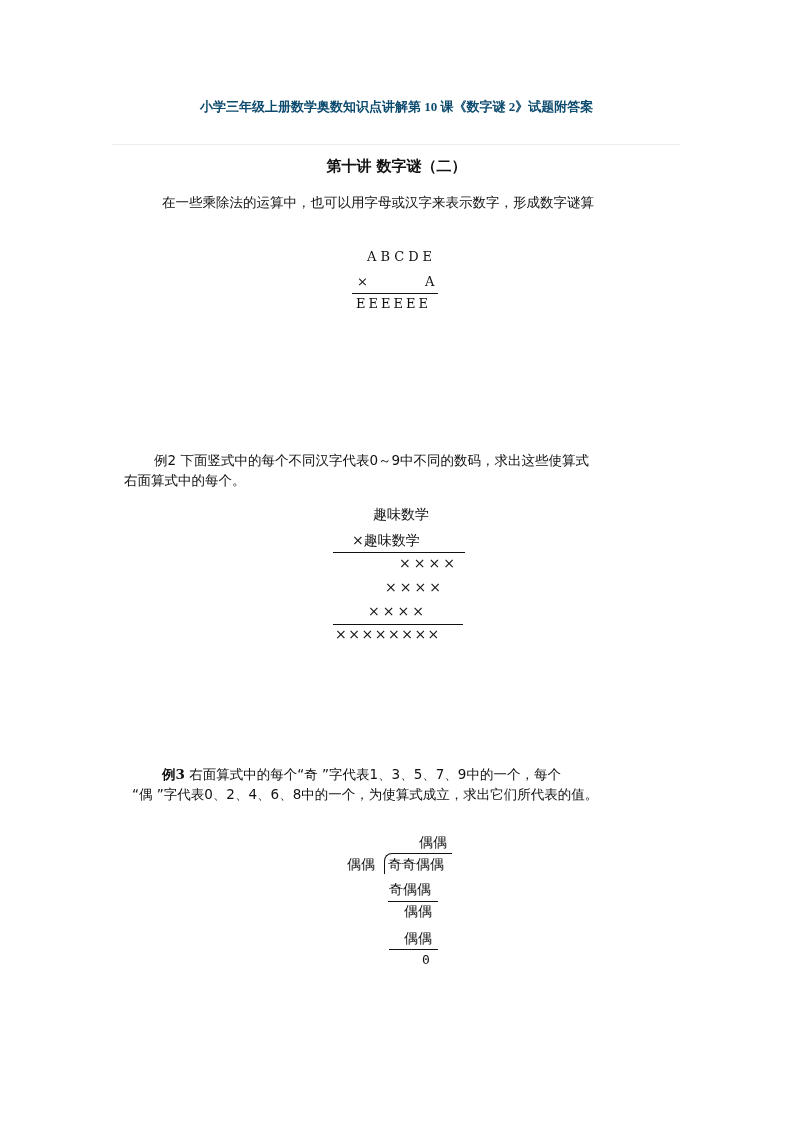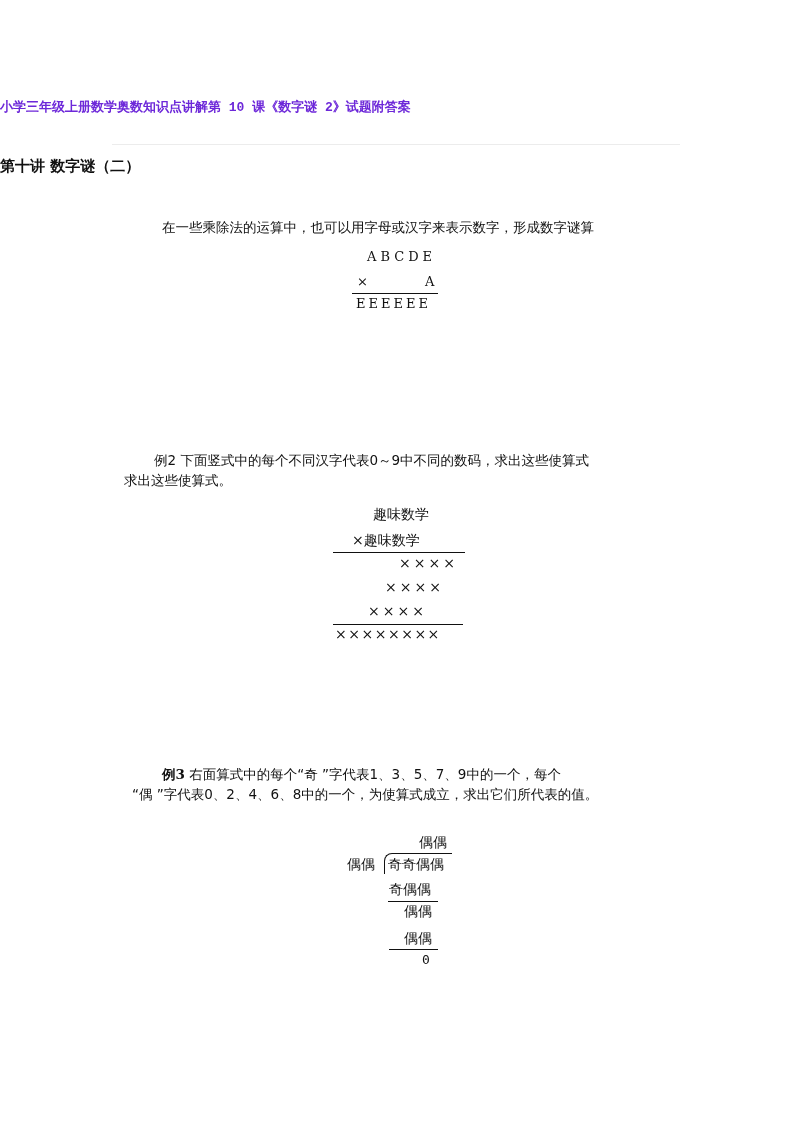--- a/index.html
+++ b/index.html
@@ -1,25 +1,25 @@
 <!DOCTYPE html>
 <html><head>
 <meta charset="utf-8">
 <style>
   html, body { margin: 0; padding: 0; background: #ffffff; }
   body { width: 793px; height: 1122px; position: relative; overflow: hidden;
          font-family: "DejaVu Sans", sans-serif; color: #111; }
   .abs { position: absolute; white-space: nowrap; }
-  .doc-title { left: 0; width: 793px; top: 98px; text-align: left;
-               font-family: Liberation Mono, monospace; font-weight: bold; font-size: 13px; color: #6d28d9; }
+  .doc-title { left: 0; width: 793px; top: 98px; text-align: center;
+               font-family: Liberation Serif, serif; font-weight: bold; font-size: 13px; color: #0c4a6e; }
   .sep { left: 112px; top: 144px; width: 568px; height: 1px; background: #ececec; }
-  .lesson-title { left: 0; width: 793px; top: 157px; 
+  .lesson-title { left: 0; width: 793px; top: 157px; text-align: center;
                   font-family: "DejaVu Serif", serif; font-weight: bold; font-size: 15px; }
   .para { font-size: 13.5px; line-height: 20px; }
-  .p-intro { left: 132px; top: 192px; margin-top: 25px; }
+  .p-intro { left: 132px; top: 192px; }
   .p-ex1 { left: 132px; top: 331px; }
   .p-ex2 { left: 124px; top: 450px; }
   .p-ex3 { left: 132px; top: 764px; }
   .indent { display: inline-block; width: 30px; }
   b.ex { font-family: "DejaVu Serif", serif; }
   .math { font-family: "DejaVu Serif", serif; font-size: 13px; letter-spacing: 4px; }
   .mono { font-family: "DejaVu Sans Mono", monospace; }
   .hline { position: absolute; height: 1px; background: #111; }
   .cjk { font-size: 14px; }
   .xrow { font-size: 14px; letter-spacing: 3px; }
@@ -45,21 +45,21 @@
     <div class="abs math" style="left:425px; top:274px;">A</div>
     <div class="hline" style="left:352px; top:293px; width:86px;"></div>
     <div class="abs math" style="left:356px; top:296px; letter-spacing:3px;text-align:right;">EEEEEE</div>
   </div>
 
   <div class="abs para p-ex1">
   </div>
 
   <div class="abs para p-ex2">
     <div><span class="indent"></span><span>例2</span><span> 下面竖式中的每个不同汉字代表0～9中不同的数码，求出这些使算式</span></div>
-    <div><span>求出这些使算式。</span></div>
+    <div><span>右面算式中的每个。</span></div>
   </div>
 
   <div>
     <div class="abs cjk" style="left:373px; top:506px;">趣味数学</div>
     <div class="abs cjk" style="left:352px; top:532px;">×趣味数学</div>
     <div class="hline" style="left:333px; top:552px; width:132px;"></div>
     <div class="abs xrow" style="left:399px; top:555px;">××××</div>
     <div class="abs xrow" style="left:385px; top:579px;">××××</div>
     <div class="abs xrow" style="left:368px; top:603px;">××××</div>
     <div class="hline" style="left:333px; top:624px; width:130px;"></div>

